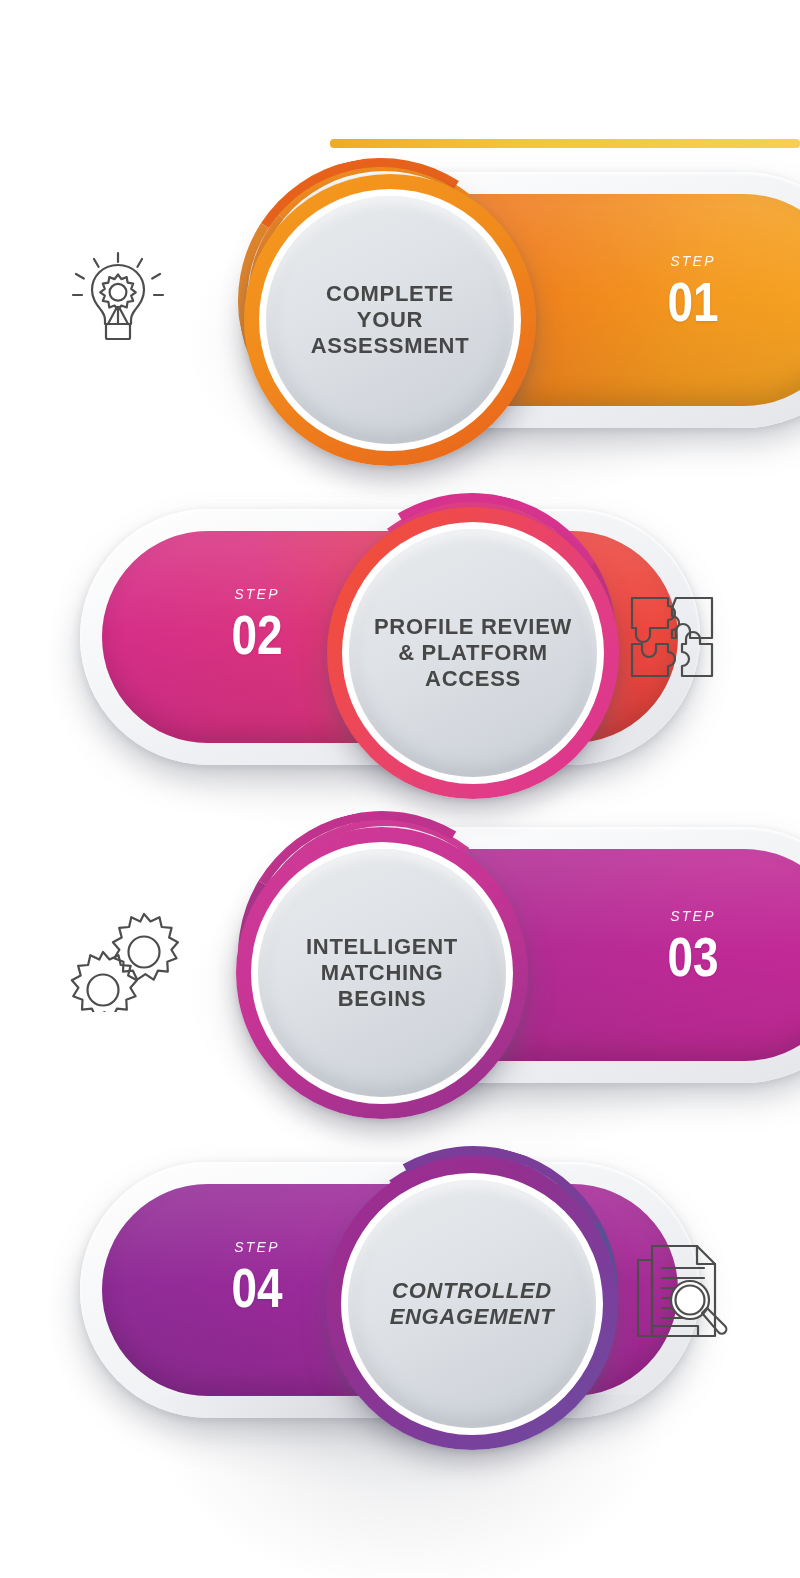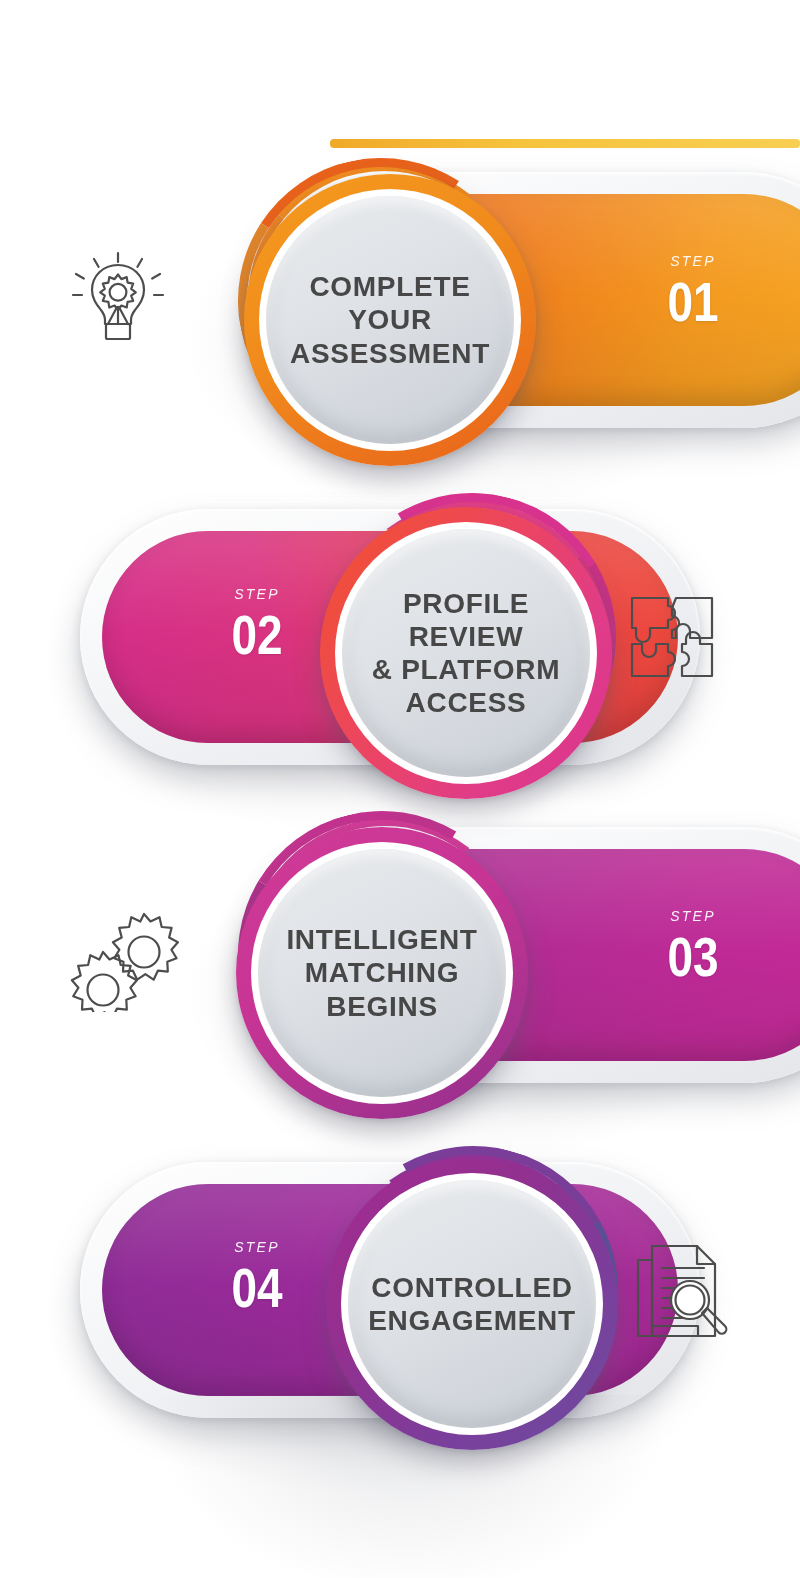--- a/index.html
+++ b/index.html
@@ -102,21 +102,21 @@
   .disc{
     position:absolute; inset:22px;
     border-radius:50%;
     background:linear-gradient(152deg,#e9ebee 0%,#dfe2e6 40%,#c9ced5 100%);
     box-shadow:inset 0 -8px 18px rgba(140,146,156,0.30), inset 0 6px 12px rgba(255,255,255,0.8);
     display:flex; align-items:center; justify-content:center;
   }
   .disc .title{
     color:#474747;
     font-weight:bold;
-    font-size:28px;
+    font-size:22px;
     line-height:1.18;
     letter-spacing:0.7px;
     text-align:center;
     padding:0 22px;
     white-space:pre-line;
   }
 
   
   .arc{
     position:absolute;
@@ -197,21 +197,21 @@
     <div class="arc" style="left:252px; top:6px; width:288px; height:288px;
                 border-top-color:#D9338F; border-right-color:#C93184; border-left-color:transparent; border-bottom-color:#B92F7E;
                 transform:rotate(14deg);"></div>
     <div class="arc2" style="left:256px; top:14px; width:276px; height:276px;
                 border-top-color:#E23E86; border-right-color:#D6377F; border-left-color:transparent; border-bottom-color:#AE2E79;
                 transform:rotate(8deg);"></div>
 
     <div class="tray" style="left:4px;"></div>
     <div class="fill" style="left:26px; background:linear-gradient(75deg,#D42D8A 0%,#DA3380 32%,#E84043 74%,#EE4B3C 100%);"></div>
 
-    <div class="circwrap" style="left:244px; top:20px;">
+    <div class="circwrap" style="left:251px; top:20px;">
       <div class="ring" style="background:linear-gradient(125deg,#F2522A 0%,#EC4560 42%,#E03C88 72%,#D9338F 100%);"></div>
       <div class="ringgap"></div>
       <div class="disc">
         <div class="title">PROFILE REVIEW
 &amp; PLATFORM
 ACCESS</div>
       </div>
     </div>
 
     <div class="stepbox" style="left:106px; top:100px; width:150px;">
@@ -251,21 +251,21 @@
     <div class="arc" style="left:252px; top:6px; width:290px; height:290px;
                 border-top-color:#7B3E9B; border-right-color:#5E4E9C; border-left-color:transparent; border-bottom-color:#55519C;
                 transform:rotate(16deg);"></div>
     <div class="arc2" style="left:256px; top:14px; width:278px; height:278px;
                 border-top-color:#96309A; border-right-color:#7C4099; border-left-color:transparent; border-bottom-color:#5A4F9D;
                 transform:rotate(9deg);"></div>
 
     <div class="tray" style="left:4px;"></div>
     <div class="fill" style="left:26px; background:linear-gradient(80deg,#8E2C96 0%,#9A2A99 36%,#A8289B 78%,#A32C92 100%);"></div>
 
-    <div class="circwrap" style="left:250px; top:18px;">
+    <div class="circwrap" style="left:250px; top:18px;font-style:italic;">
       <div class="ring" style="background:linear-gradient(135deg,#A32C92 0%,#92308F 36%,#7A3F9C 70%,#6B4E9E 100%);"></div>
       <div class="ringgap"></div>
       <div class="disc">
         <div class="title">CONTROLLED
 ENGAGEMENT</div>
       </div>
     </div>
 
     <div class="stepbox" style="left:106px; top:100px; width:150px;">
       <span class="steplabel">STEP</span>

